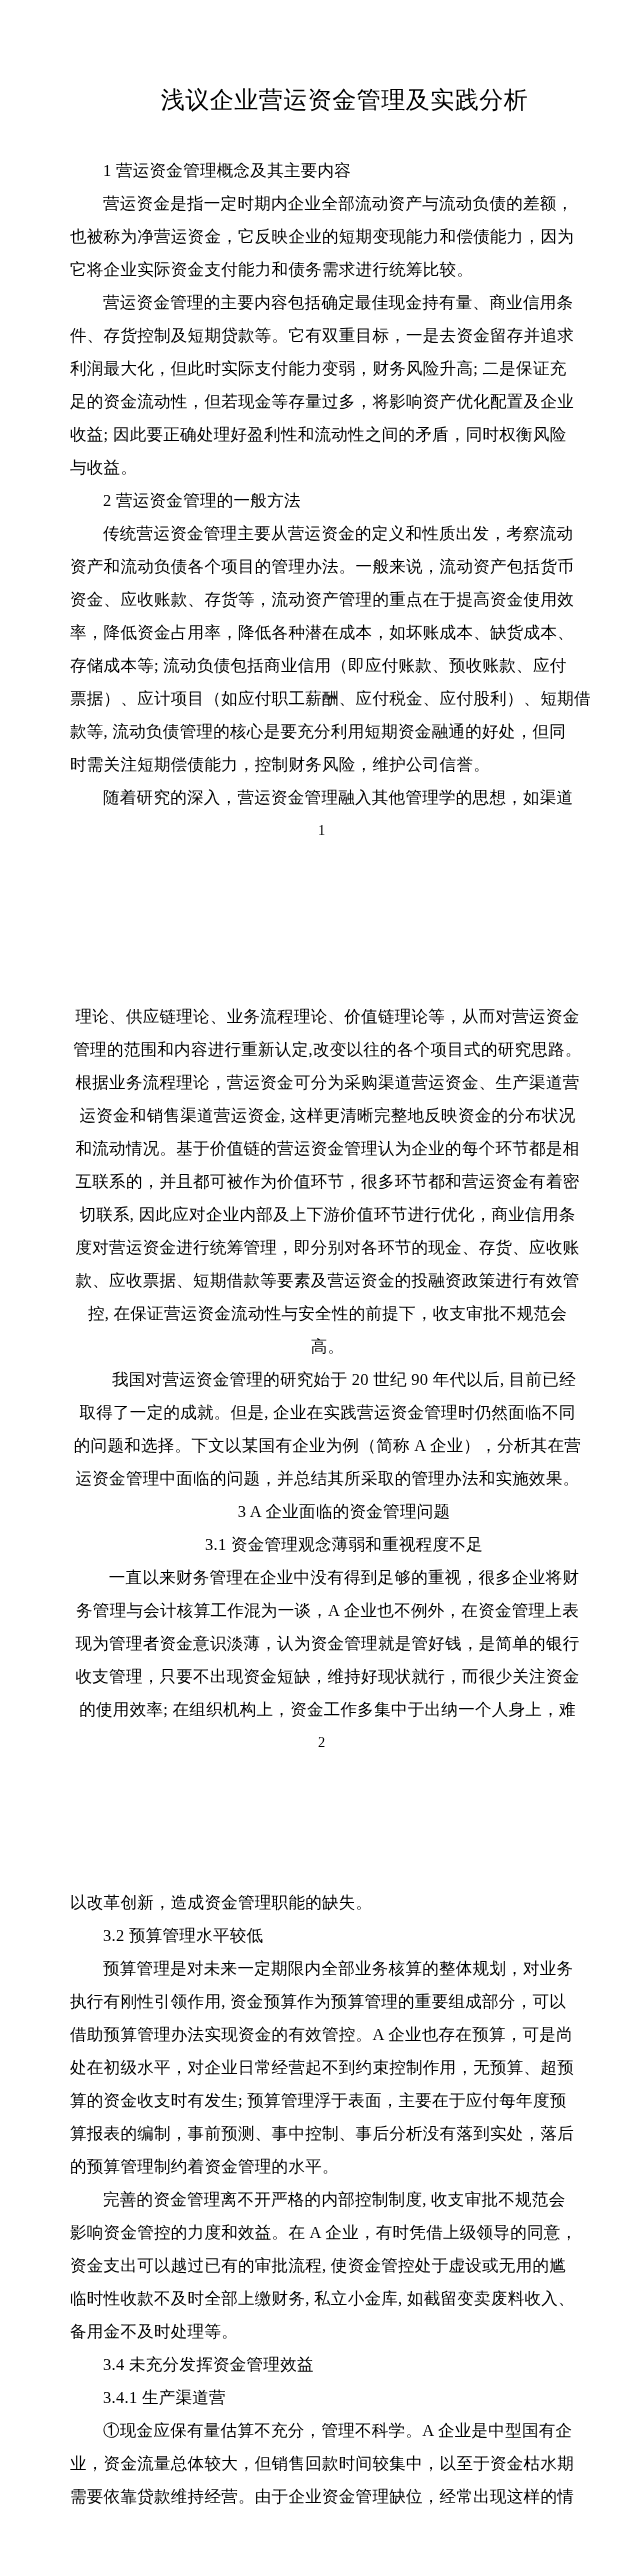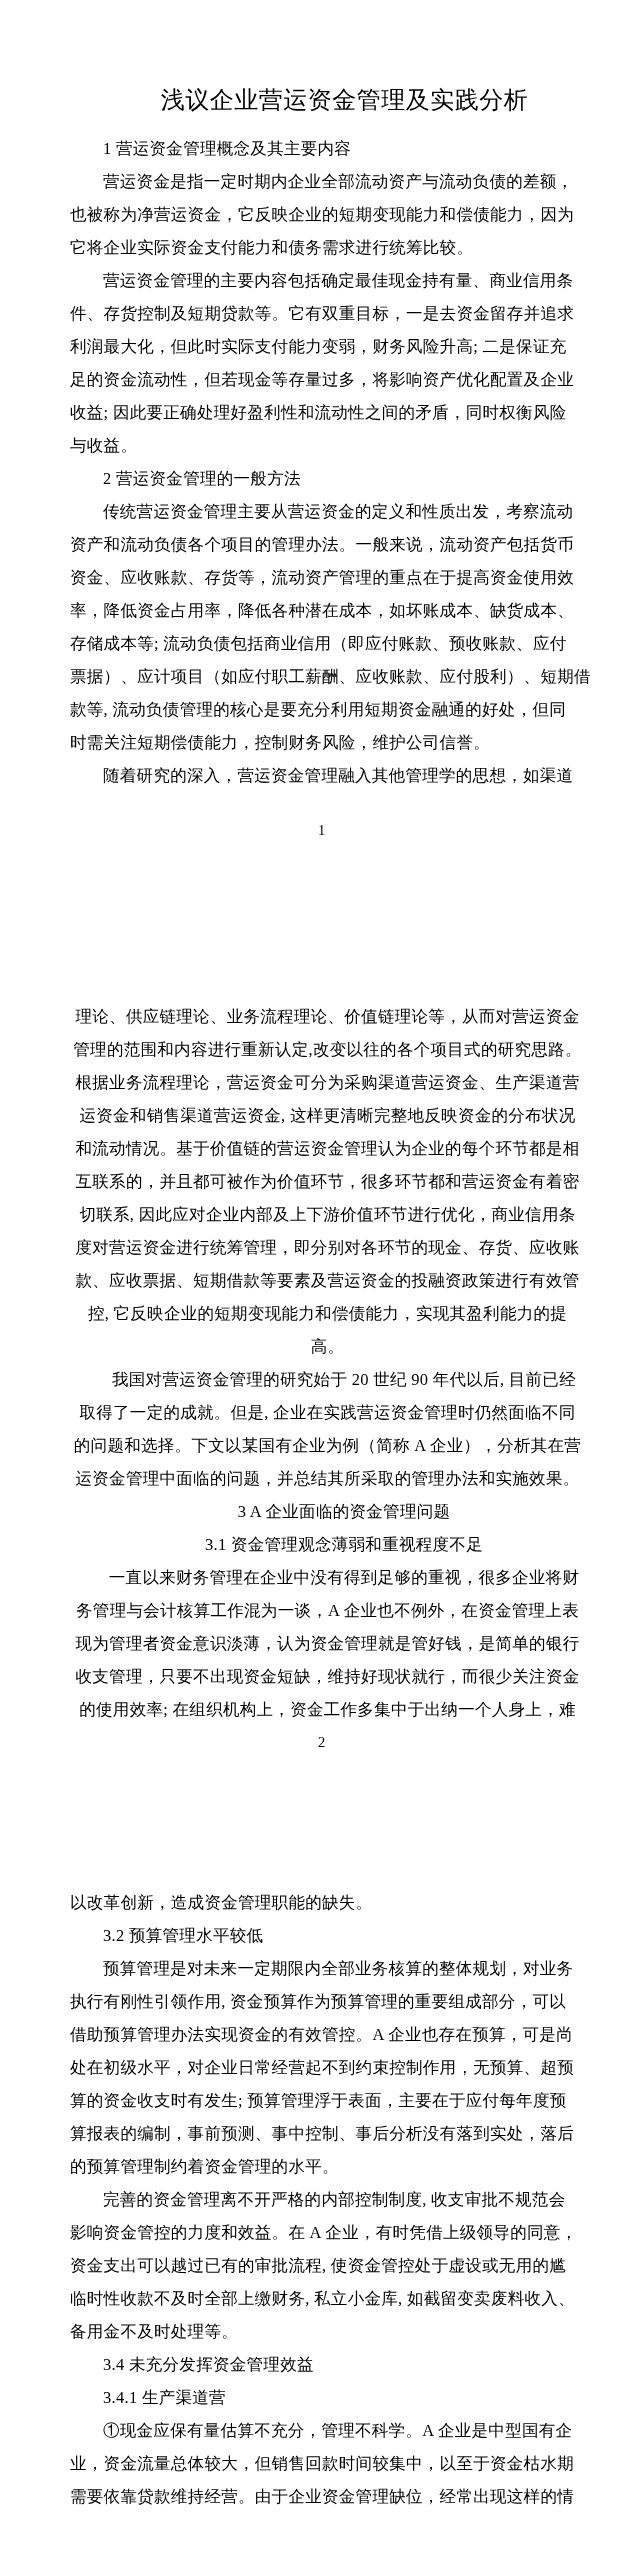--- a/index.html
+++ b/index.html
@@ -37,21 +37,21 @@
   }
   .page-lines .line {
     height: 33px;
     line-height: 33px;
     white-space: nowrap;
   }
   .page-lines .line.heading,
   .page-lines .line.first {
     text-indent: 33px;
   }
-  .page1 { top: 132px; }
+  .page1 { top: 154px; }
   .page2 { top: 1000px; text-align: center; }
   .page3 { top: 1886px; }
   .pagenum {
     position: absolute;
     left: 70px;
     width: 503px;
     text-align: center;
     font-size: 14.4px;
     line-height: 15.5px;
   }
@@ -75,39 +75,39 @@
       <div class="line cont">利润最大化，但此时实际支付能力变弱，财务风险升高; 二是保证充</div>
       <div class="line cont">足的资金流动性，但若现金等存量过多，将影响资产优化配置及企业</div>
       <div class="line cont">收益; 因此要正确处理好盈利性和流动性之间的矛盾，同时权衡风险</div>
       <div class="line cont">与收益。</div>
       <div class="line heading">2 营运资金管理的一般方法</div>
       <div class="line first">传统营运资金管理主要从营运资金的定义和性质出发，考察流动</div>
       <div class="line cont">资产和流动负债各个项目的管理办法。一般来说，流动资产包括货币</div>
       <div class="line cont">资金、应收账款、存货等，流动资产管理的重点在于提高资金使用效</div>
       <div class="line cont">率，降低资金占用率，降低各种潜在成本，如坏账成本、缺货成本、</div>
       <div class="line cont">存储成本等; 流动负债包括商业信用（即应付账款、预收账款、应付</div>
-      <div class="line cont">票据）、应计项目（如应付职工薪酬、应收账款、应付股利）、短期借</div>
+      <div class="line cont">票据）、应计项目（如应付职工薪酬、应付税金、应付股利）、短期借</div>
       <div class="line cont">款等, 流动负债管理的核心是要充分利用短期资金融通的好处，但同</div>
       <div class="line cont">时需关注短期偿债能力，控制财务风险，维护公司信誉。</div>
       <div class="line first">随着研究的深入，营运资金管理融入其他管理学的思想，如渠道</div>
     </section>
 
   <div class="pagenum pn1">1</div>
 
   <section class="page-lines page2">
       <div class="line cont">理论、供应链理论、业务流程理论、价值链理论等，从而对营运资金</div>
       <div class="line cont">管理的范围和内容进行重新认定,改变以往的各个项目式的研究思路。</div>
       <div class="line cont">根据业务流程理论，营运资金可分为采购渠道营运资金、生产渠道营</div>
       <div class="line cont">运资金和销售渠道营运资金, 这样更清晰完整地反映资金的分布状况</div>
       <div class="line cont">和流动情况。基于价值链的营运资金管理认为企业的每个环节都是相</div>
       <div class="line cont">互联系的，并且都可被作为价值环节，很多环节都和营运资金有着密</div>
       <div class="line cont">切联系, 因此应对企业内部及上下游价值环节进行优化，商业信用条</div>
       <div class="line cont">度对营运资金进行统筹管理，即分别对各环节的现金、存货、应收账</div>
       <div class="line cont">款、应收票据、短期借款等要素及营运资金的投融资政策进行有效管</div>
-      <div class="line cont">控, 它反映企业的短期变现能力和偿债能力，实现其盈利能力的提</div>
+      <div class="line cont">控, 在保证营运资金流动性与安全性的前提下，收支审批不规范会</div>
       <div class="line cont">高。</div>
       <div class="line first">我国对营运资金管理的研究始于 20 世纪 90 年代以后, 目前已经</div>
       <div class="line cont">取得了一定的成就。但是, 企业在实践营运资金管理时仍然面临不同</div>
       <div class="line cont">的问题和选择。下文以某国有企业为例（简称 A 企业），分析其在营</div>
       <div class="line cont">运资金管理中面临的问题，并总结其所采取的管理办法和实施效果。</div>
       <div class="line heading">3 A 企业面临的资金管理问题</div>
       <div class="line heading">3.1 资金管理观念薄弱和重视程度不足</div>
       <div class="line first">一直以来财务管理在企业中没有得到足够的重视，很多企业将财</div>
       <div class="line cont">务管理与会计核算工作混为一谈，A 企业也不例外，在资金管理上表</div>
       <div class="line cont">现为管理者资金意识淡薄，认为资金管理就是管好钱，是简单的银行</div>

